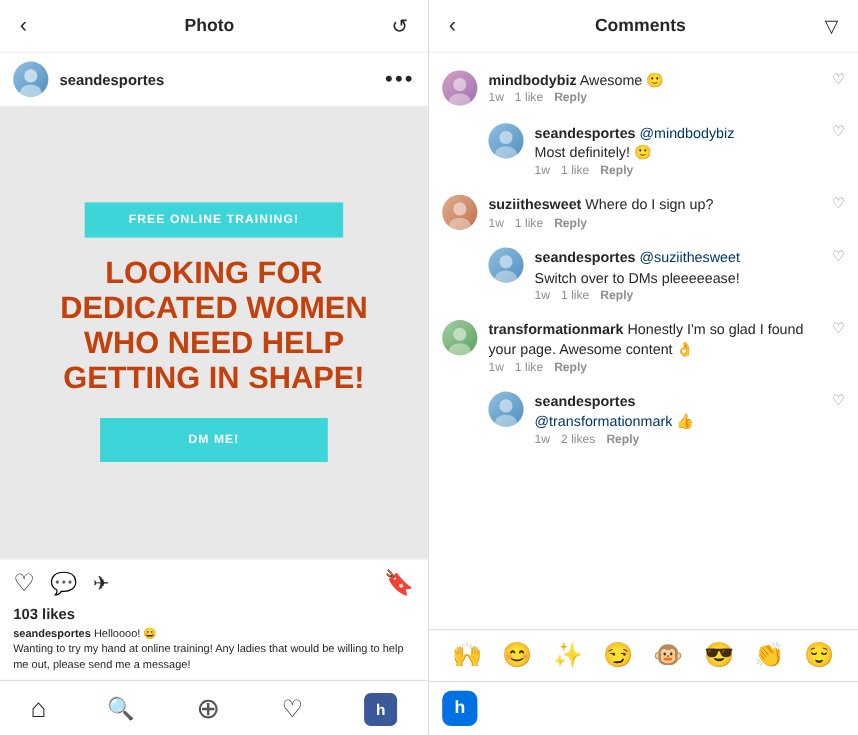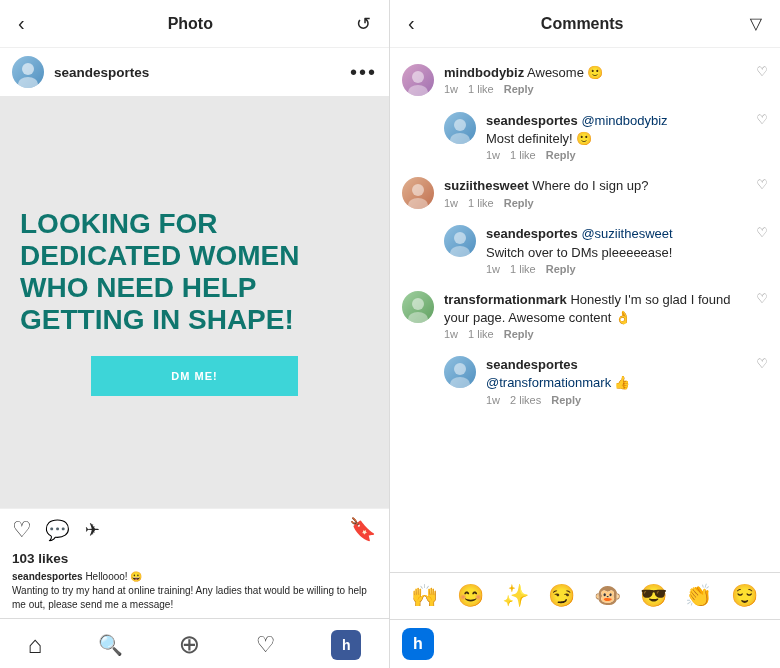--- a/index.html
+++ b/index.html
@@ -103,24 +103,24 @@
       color: #fff;
       font-size: 11px;
       font-weight: 700;
       letter-spacing: 1px;
       padding: 10px 40px;
       border: none;
       margin-bottom: 16px;
       text-transform: uppercase;
     }
     .post-headline {
-      color: #0f766e;
+      color: #c2410c;
       font-size: 28px;
       font-weight: 900;
-      text-align: left;
+      text-align: center;
       line-height: 1.15;
       text-transform: uppercase;
       margin-bottom: 20px;
     }
     .dm-me-btn {
       background: #3dd5d8;
       color: #fff;
       font-size: 11px;
       font-weight: 700;
       letter-spacing: 1px;
@@ -348,20 +348,21 @@
         <circle cx="16" cy="13" r="6" fill="rgba(255,255,255,0.6)"></circle>
         <ellipse cx="16" cy="28" rx="10" ry="7" fill="rgba(255,255,255,0.5)"></ellipse>
       </svg>
     </div>
     <span class="username">seandesportes</span>
     <button class="more-btn">•••</button>
   </div>
 
   <div class="post-image-area">
     <div class="post-bg">
+      <div class="free-training-btn">FREE ONLINE TRAINING!</div>
       <div class="post-headline">LOOKING FOR DEDICATED WOMEN WHO NEED HELP GETTING IN SHAPE!</div>
       <div class="dm-me-btn">DM ME!</div>
     </div>
   </div>
 
   <div class="action-bar">
     <span class="action-icon">♡</span>
     <span class="action-icon" style="font-size:20px;">💬</span>
     <span class="action-icon" style="font-size:18px;">✈</span>
     <span class="bookmark-icon">🔖</span>

